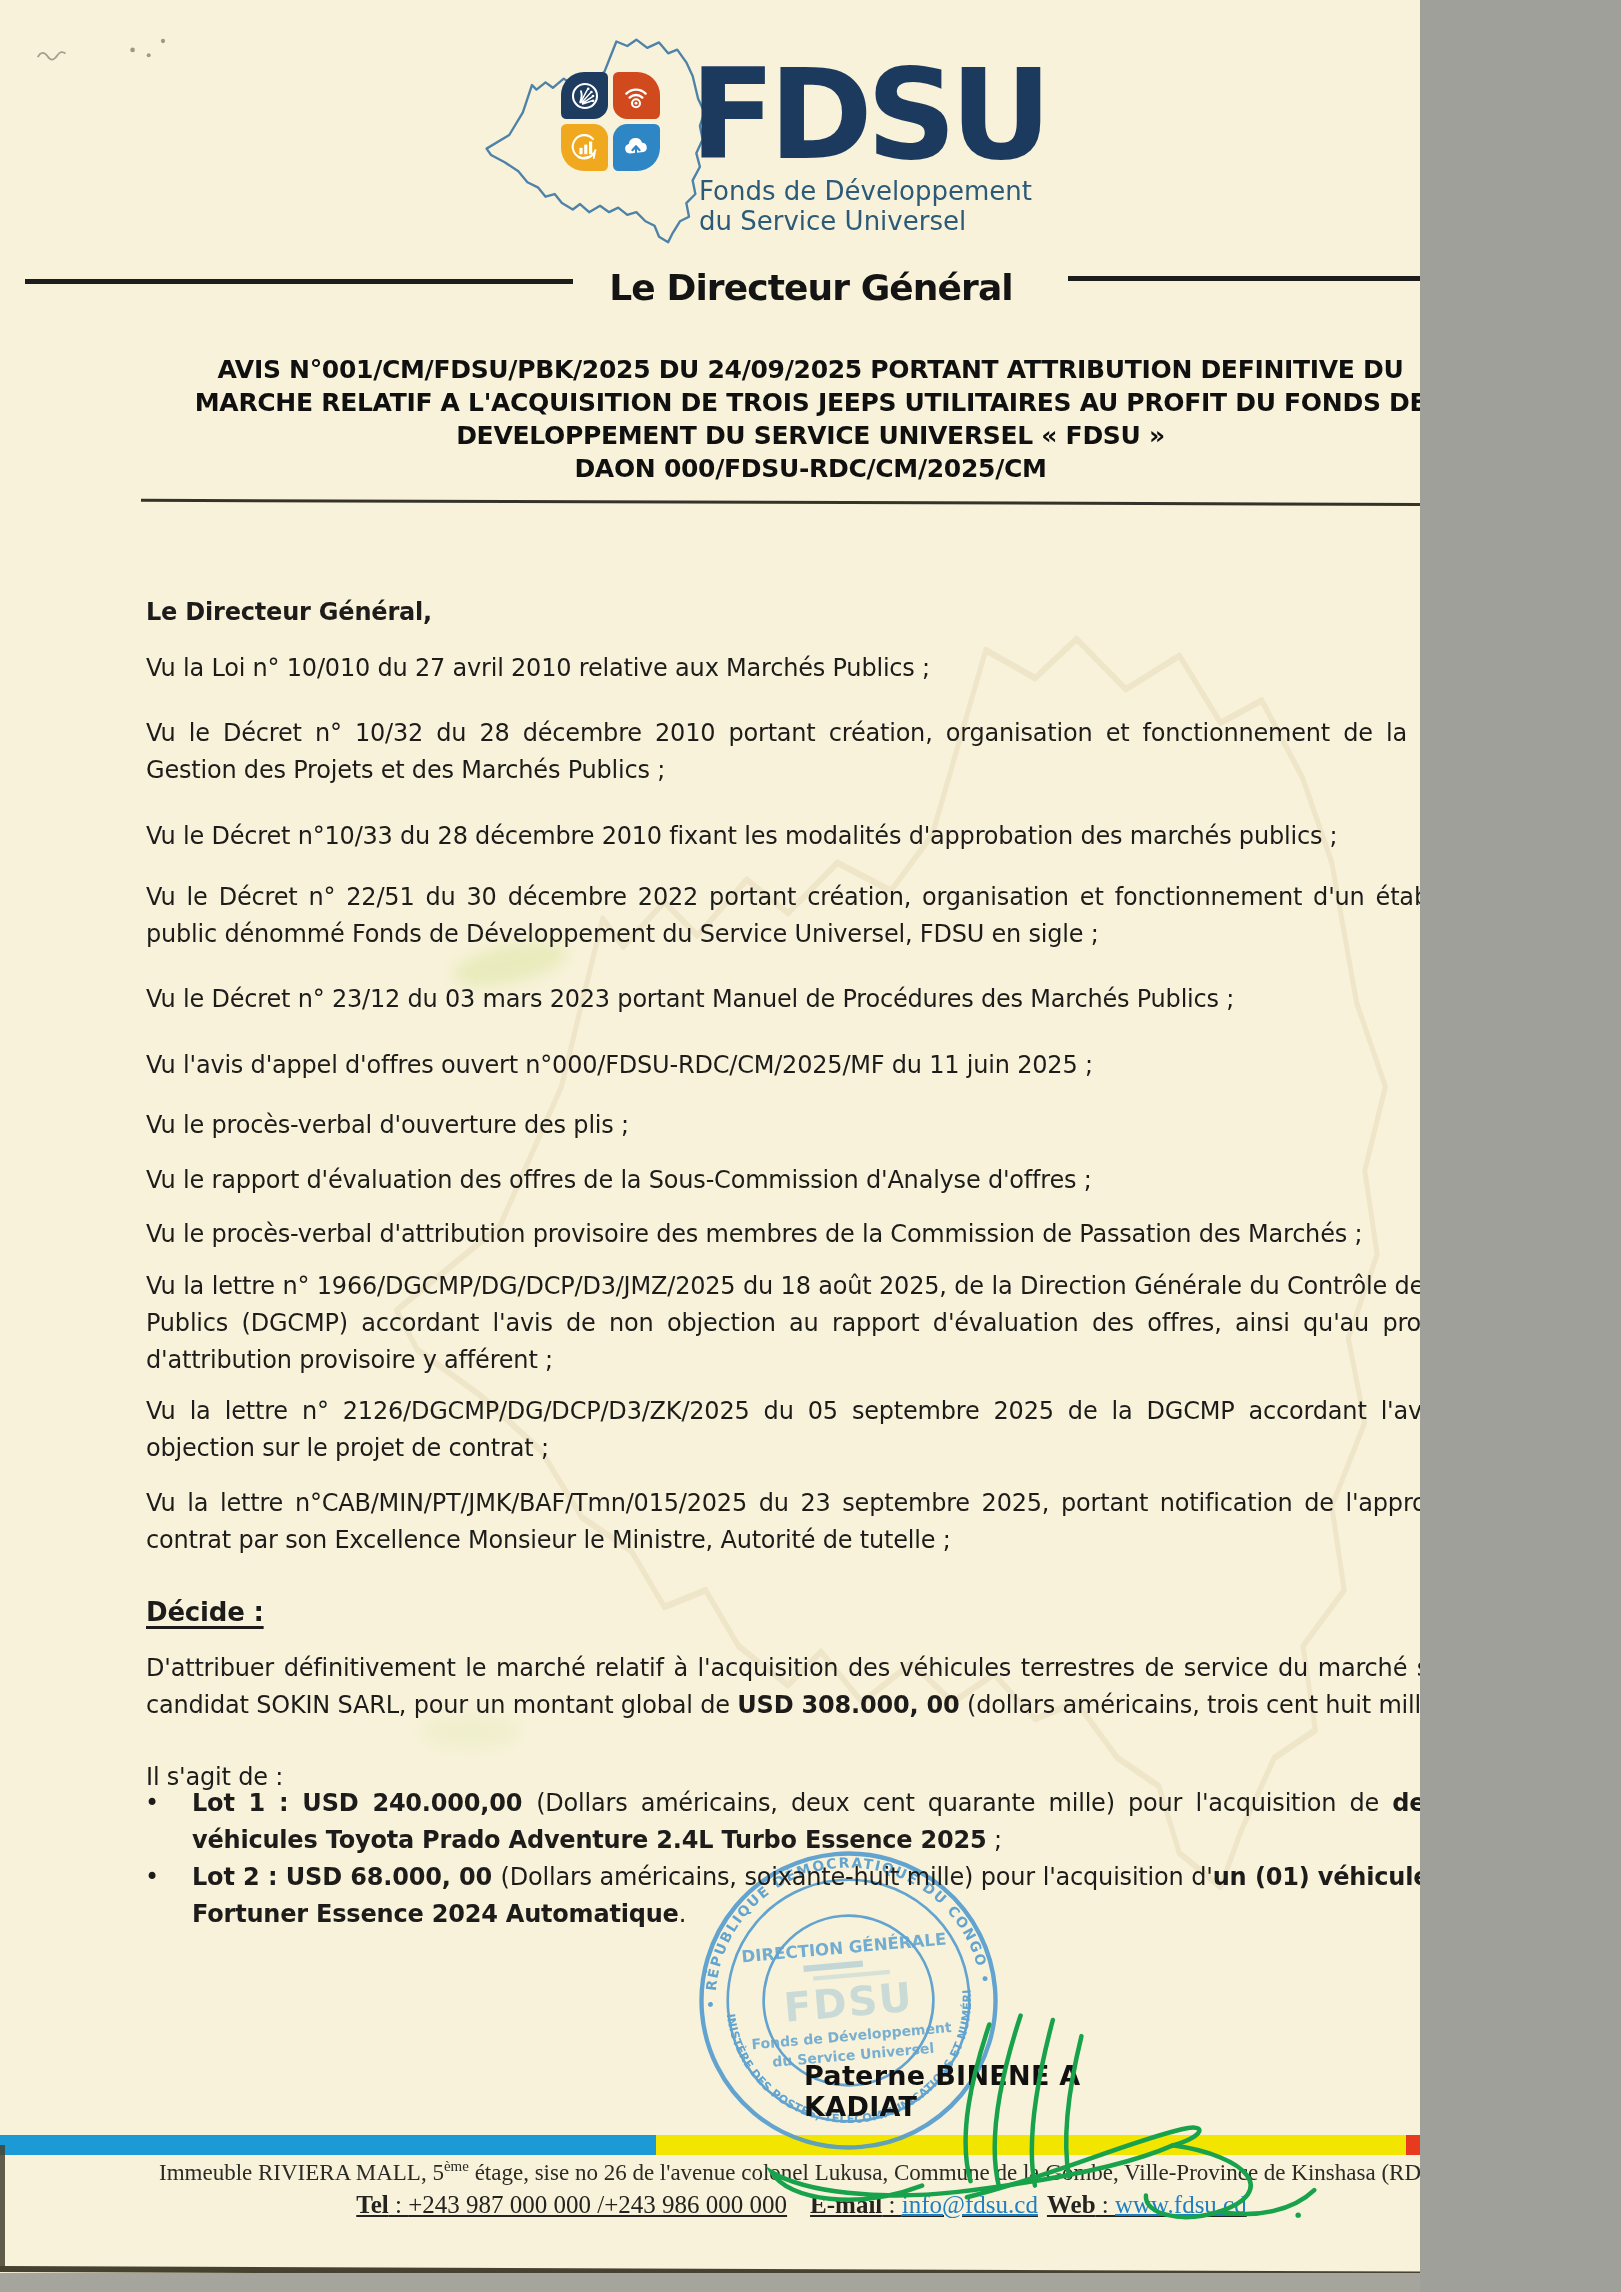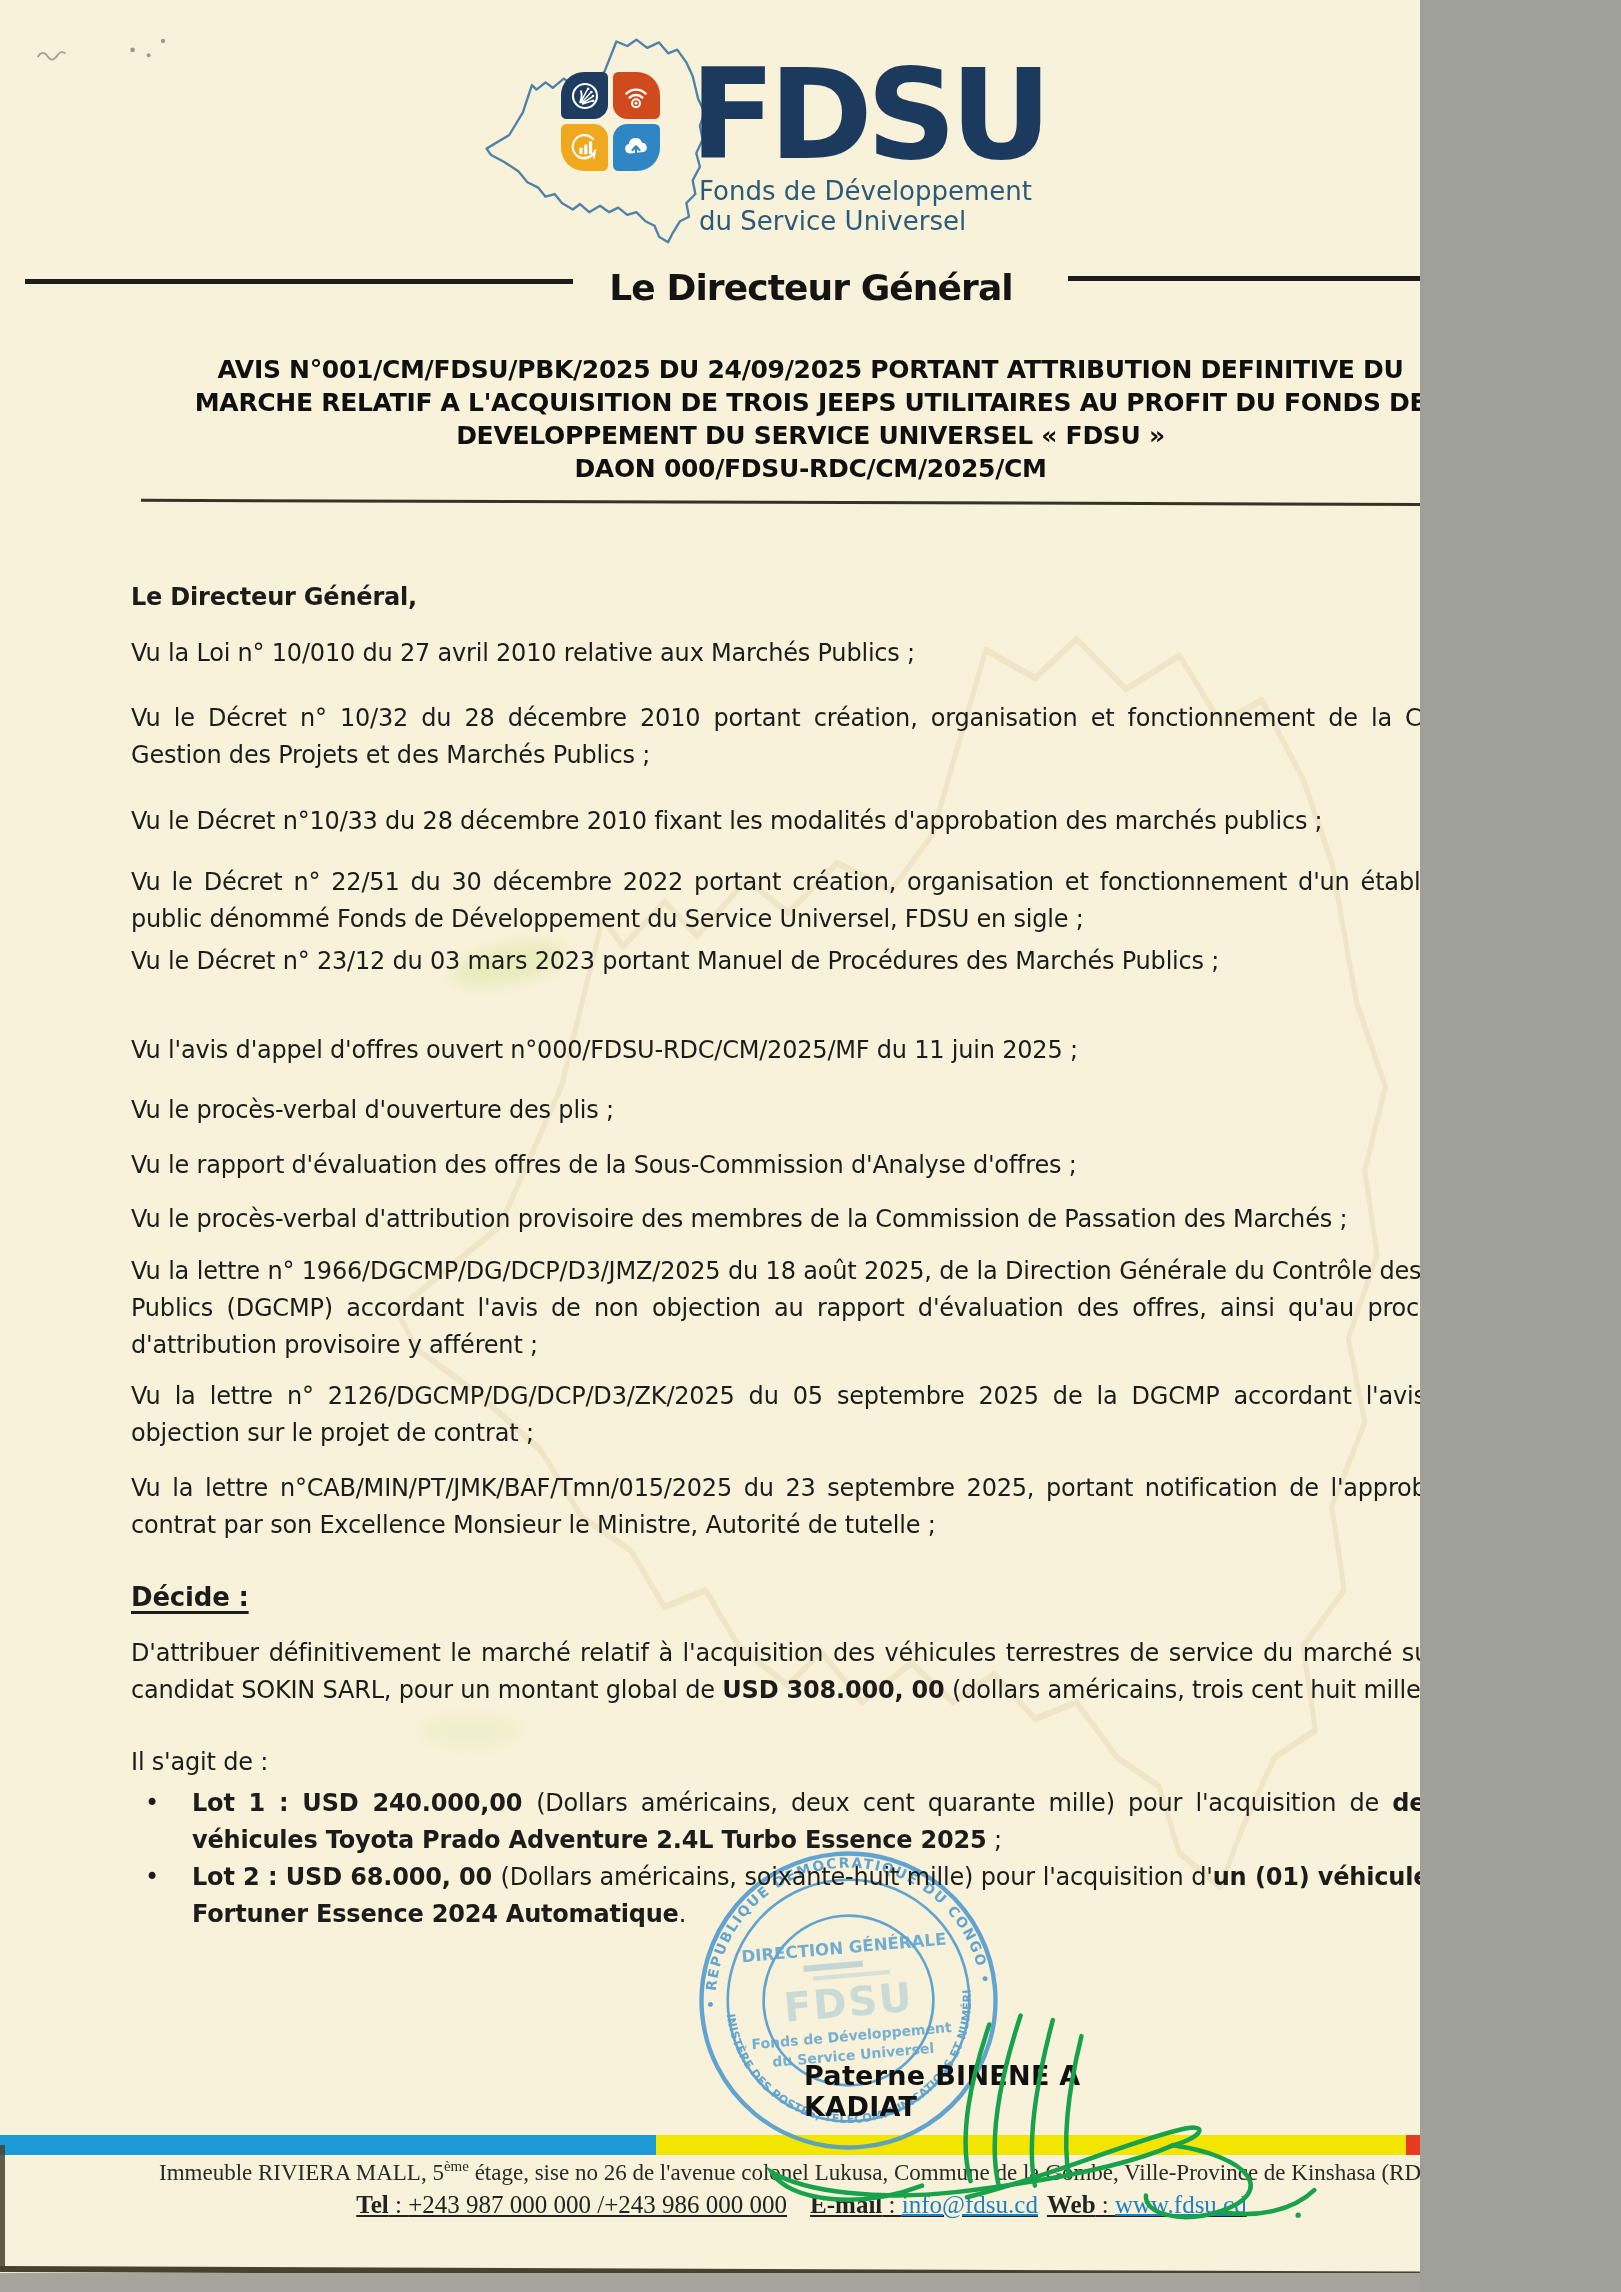--- a/index.html
+++ b/index.html
@@ -36,21 +36,21 @@
   
   .dg-title{position:absolute;left:578px;top:254px;width:466px;text-align:center;font-size:36px;font-weight:700;letter-spacing:-0.9px;color:#141414;z-index:2;margin-top:13px;}
   .dg-line-left{position:absolute;left:25px;top:279px;width:548px;height:4.5px;background:#1d1d1b;z-index:2;}
   .dg-line-right{position:absolute;left:1068px;top:276px;width:546px;height:4.5px;background:#1d1d1b;z-index:2;}
 
   
   .heading{position:absolute;left:139px;top:353px;width:1343px;text-align:center;font-size:25px;font-weight:700;line-height:33px;color:#101010;letter-spacing:-0.3px;z-index:2;}
   .heading-rule{position:absolute;left:141px;top:501px;width:1362px;height:2.7px;background:#35322a;transform:rotate(.18deg);z-index:2;}
 
   
-  .bp{position:absolute;left:130px;width:1397px;font-size:24px;line-height:37px;text-align:justify;letter-spacing:-0.2px;color:#1d1c1a;z-index:5;margin:1px;}
+  .bp{position:absolute;left:130px;width:1397px;font-size:24px;line-height:37px;text-align:justify;letter-spacing:-0.2px;color:#1d1c1a;z-index:5;margin:16px;}
   .salutation{font-weight:700;}
   .decide-label{font-weight:700;text-decoration:underline;text-decoration-thickness:2.7px;text-underline-offset:4.5px;font-size:26px;}
   .b{font-weight:700;}
   .lot{position:absolute;left:136px;width:1390px;display:flex;z-index:5;}
   .lot-bullet{width:56px;font-size:24px;line-height:37px;padding-left:9px;box-sizing:border-box;}
   .lot-text{flex:1;font-size:24px;line-height:37px;text-align:justify;letter-spacing:-0.2px;}
 
   
   .sig-role{position:absolute;left:757px;top:1981px;width:475px;font-size:25px;color:#1d1c1a;z-index:7;}
   .sig-name{position:absolute;left:804px;top:2060px;width:385px;font-size:27px;font-weight:700;letter-spacing:0.3px;color:#111;z-index:7;}
@@ -147,21 +147,21 @@
     <div>DAON 000/FDSU-RDC/CM/2025/CM</div>
   </div>
   <div class="heading-rule"></div>
 
   <p class="bp salutation" style="top:578px">Le Directeur Général,</p>
 
   <p class="bp" style="top:634px">Vu la Loi n° 10/010 du 27 avril 2010 relative aux Marchés Publics ;</p>
   <p class="bp" style="top:699px">Vu le Décret n° 10/32 du 28 décembre 2010 portant création, organisation et fonctionnement de la Cellule de Gestion des Projets et des Marchés Publics ;</p>
   <p class="bp" style="top:802px">Vu le Décret n°10/33 du 28 décembre 2010 fixant les modalités d'approbation des marchés publics ;</p>
   <p class="bp" style="top:863px">Vu le Décret n° 22/51 du 30 décembre 2022 portant création, organisation et fonctionnement d'un établissement public dénommé Fonds de Développement du Service Universel, FDSU en sigle ;</p>
-  <p class="bp" style="top:942px">Vu le Décret n° 23/12 du 03 mars 2023 portant Manuel de Procédures des Marchés Publics ;</p>
+  <p class="bp" style="top:965px">Vu le Décret n° 23/12 du 03 mars 2023 portant Manuel de Procédures des Marchés Publics ;</p>
   <p class="bp" style="top:1031px">Vu l'avis d'appel d'offres ouvert n°000/FDSU-RDC/CM/2025/MF du 11 juin 2025 ;</p>
   <p class="bp" style="top:1091px">Vu le procès-verbal d'ouverture des plis ;</p>
   <p class="bp" style="top:1146px">Vu le rapport d'évaluation des offres de la Sous-Commission d'Analyse d'offres ;</p>
   <p class="bp" style="top:1200px">Vu le procès-verbal d'attribution provisoire des membres de la Commission de Passation des Marchés ;</p>
   <p class="bp" style="top:1252px">Vu la lettre n° 1966/DGCMP/DG/DCP/D3/JMZ/2025 du 18 août 2025, de la Direction Générale du Contrôle des Marchés Publics (DGCMP) accordant l'avis de non objection au rapport d'évaluation des offres, ainsi qu'au procès-verbal d'attribution provisoire y afférent ;</p>
   <p class="bp" style="top:1377px">Vu la lettre n° 2126/DGCMP/DG/DCP/D3/ZK/2025 du 05 septembre 2025 de la DGCMP accordant l'avis de non objection sur le projet de contrat ;</p>
   <p class="bp" style="top:1469px">Vu la lettre n°CAB/MIN/PT/JMK/BAF/Tmn/015/2025 du 23 septembre 2025, portant notification de l'approbation du contrat par son Excellence Monsieur le Ministre, Autorité de tutelle ;</p>
 
   <p class="bp decide-label" style="top:1578px">Décide :</p>
 

